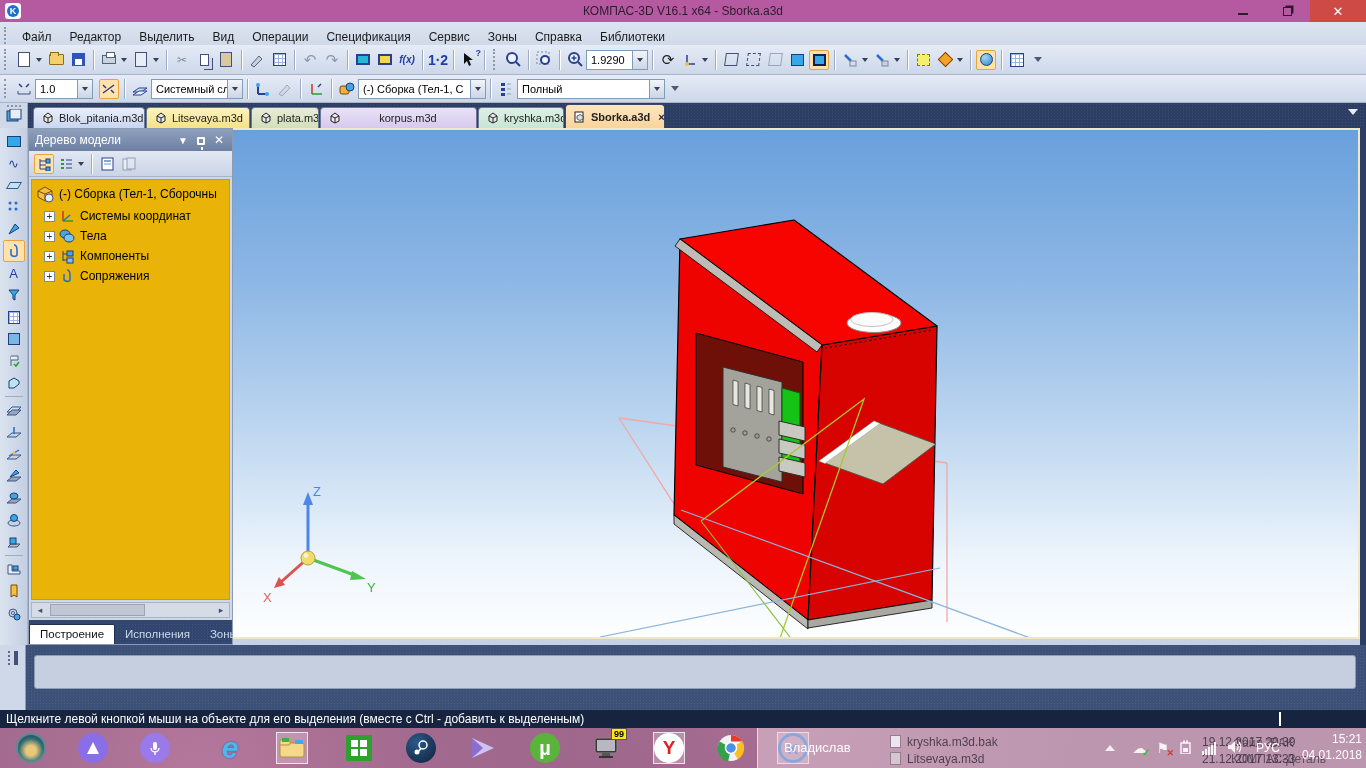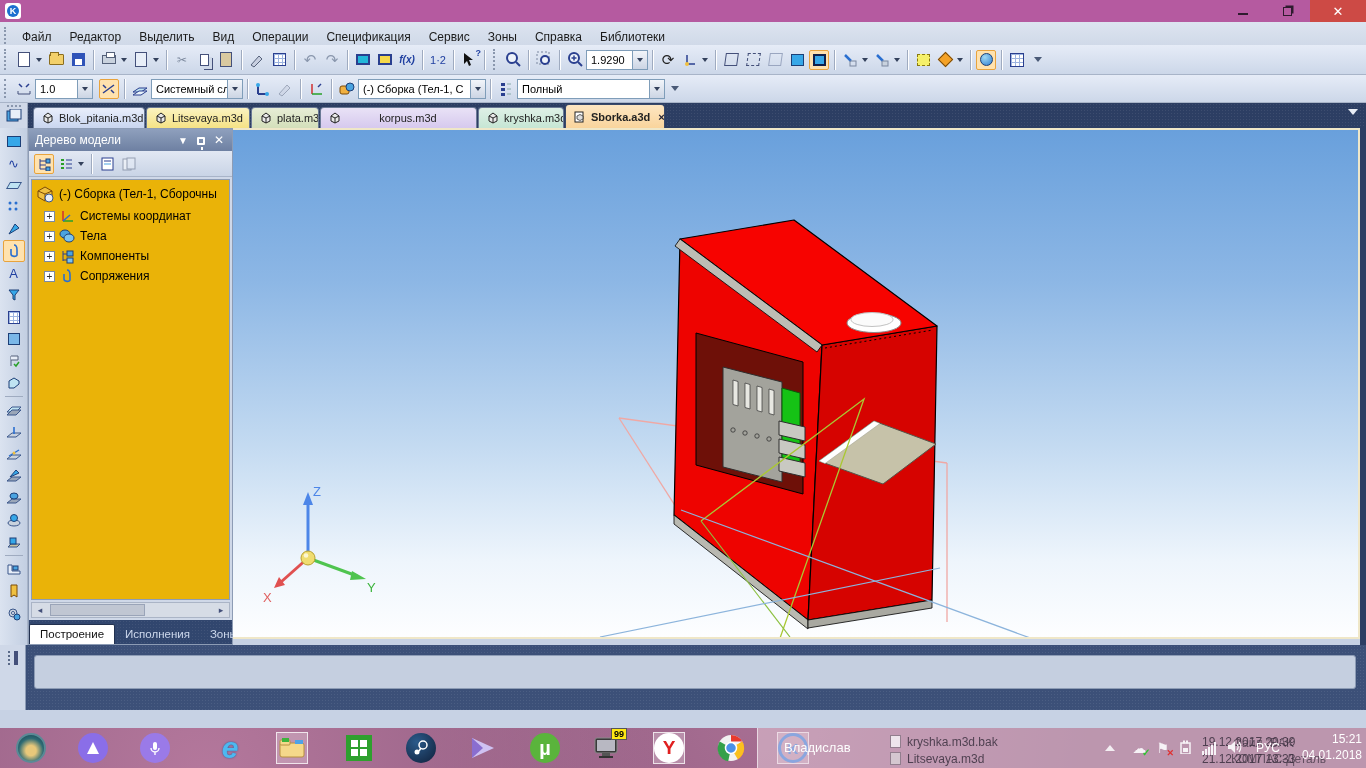--- a/index.html
+++ b/index.html
@@ -133,20 +133,21 @@
 </style>
 </head>
 <body>
 
 <div class="screen">
 
   <div class="titlebar">
     <div class="app-logo">
         <div class="k-circ">K</div>
       </div>
+    <div class="title-text">КОМПАС-3D V16.1 x64 - Sborka.a3d</div>
     <div class="winctl">
       <div class="wbtn min">
           <div class="bar"></div>
         </div>
       <div class="wbtn rest">
           <div class="sq"></div>
         </div>
       <div class="wbtn close">✕</div>
     </div>
   </div>
@@ -208,21 +209,21 @@
     <div class="tbi" style="color:#8a97ad;font-size:15px">↷</div>
     <div class="sep"></div>
     <div class="tbi">
         <div class="sh-monitor"></div>
       </div>
     <div class="tbi">
         <div class="sh-monitor" style="background:#f5d84a"></div>
       </div>
     <div class="tbi" style="font-size:10px;font-style:italic;font-weight:bold">f(x)</div>
     <div class="sep"></div>
-    <div class="tbi" style="font-size:11px;font-weight:normal">1·2</div>
+    <div class="tbi" style="font-size:14px;font-weight:bold">1·2</div>
     <div class="sep"></div>
     <div class="tbi">
         <svg width="16" height="16">
           <path d="M3 1 L3 12 L6 9 L8 14 L10 13 L8 8 L12 8 Z" fill="#111"></path>
         </svg>
         <span class="badge-q">?</span>
       </div>
     <div class="sep"></div>
       <div class="grip"></div>
     <div class="tbi">
@@ -751,20 +752,24 @@
     <div class="vp-rightstrip"></div>
   </div>
 
   <div class="proparea">
     <div class="prop-grip">
         <div class="h"></div>
       </div>
     <div class="msgbar"></div>
   </div>
 
+  <div class="statusbar">
+    <span>Щелкните левой кнопкой мыши на объекте для его выделения (вместе с Ctrl - добавить к выделенным)</span>
+    <span class="caret"></span>
+  </div>
 
   <div class="taskbar">
     <div class="tk">
         <div class="circle" style="background:radial-gradient(circle at 50% 60%,#e8c87a 25%,#2e6b74 60%,#143c4a);border:2px solid #5a8a96"></div>
       </div>
     <div class="tk">
         <div class="circle" style="background:#8a6ee8">
           <svg width="14" height="14">
             <polygon points="7,1 13,13 1,13" fill="#fff"></polygon>
           </svg>

